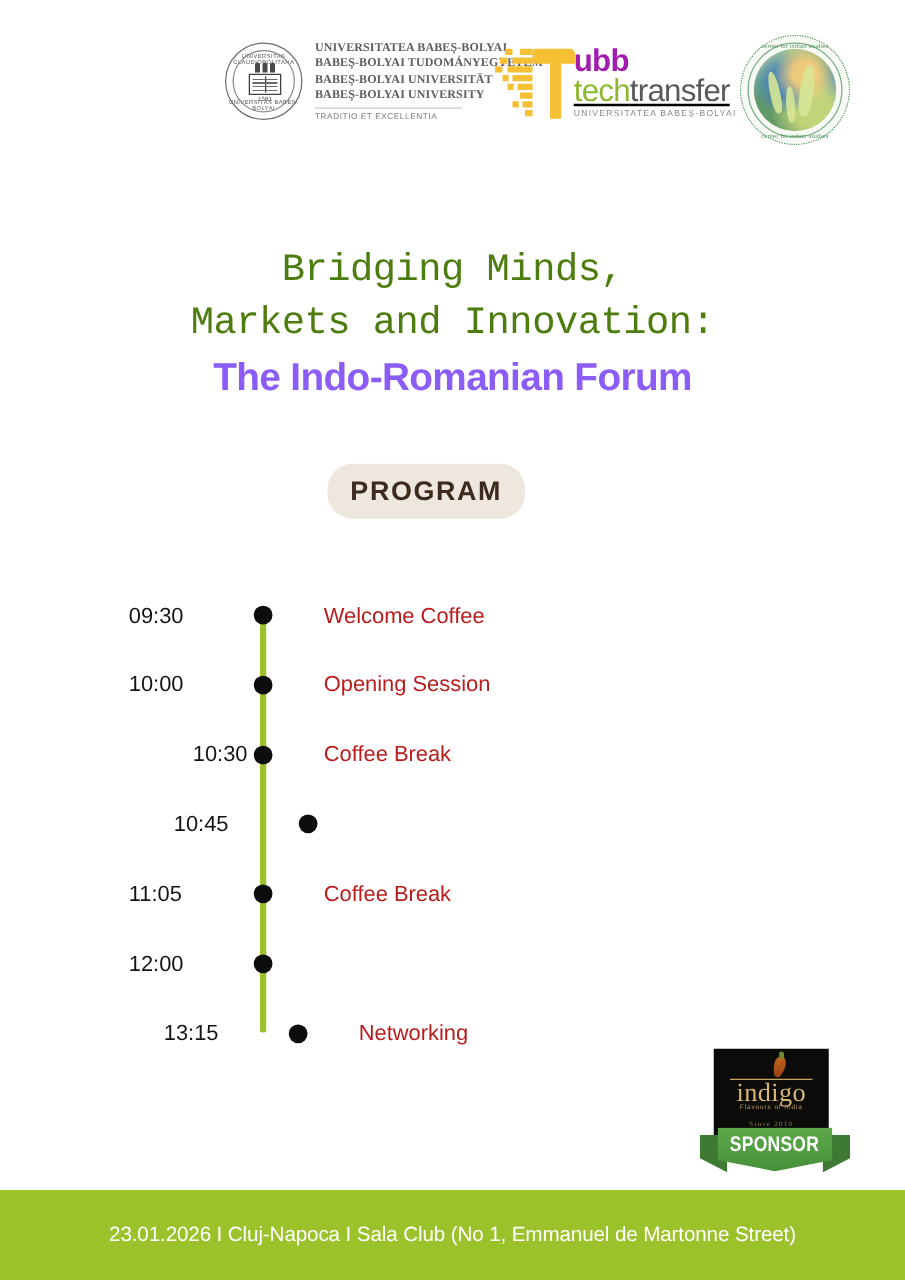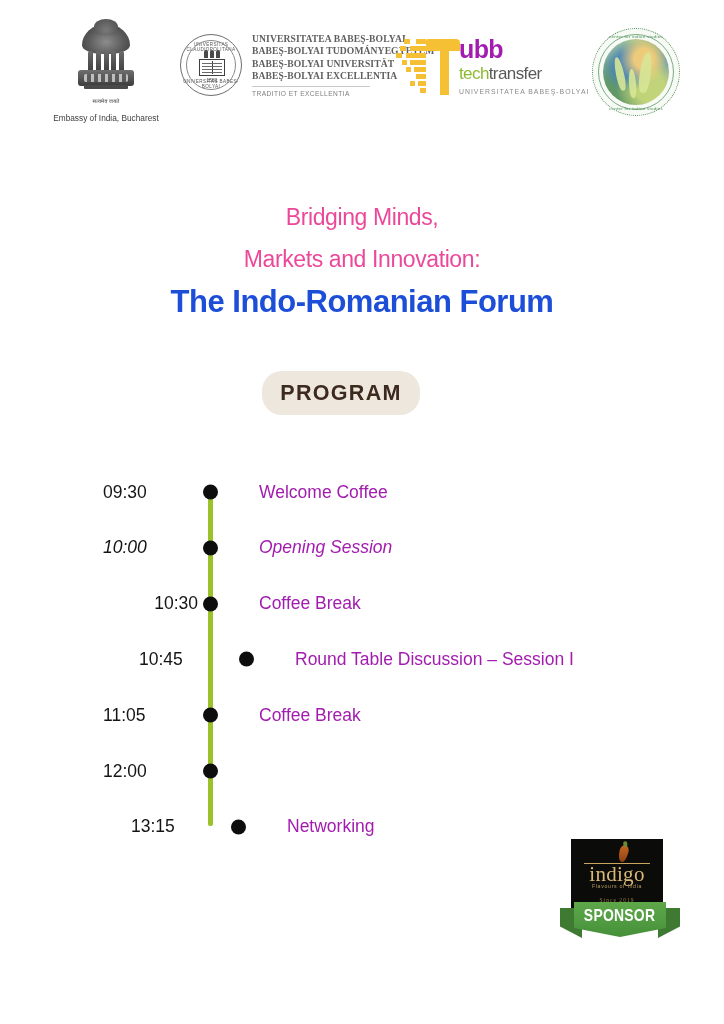--- a/index.html
+++ b/index.html
@@ -72,21 +72,21 @@
 
   
   .logo-tt { position: absolute; left: 396px; top: 33px; display:flex; align-items:flex-start; }
   .tt-mark { position:relative; width:66px; height:62px; }
   .tt-dots { position:absolute; left:0; top:6px; width:44px; height:50px; }
   .tt-dots i { position:absolute; background:#F5C033; height:4.6px; border-radius:.5px; }
   .tt-tbar { position:absolute; left:30px; top:6px; width:34px; height:12px; background:#F5C033; border-radius:2px 4px 0 0; }
   .tt-tstem { position:absolute; left:44px; top:16px; width:9px; height:46px; background:#F5C033; }
   .tt-words { margin-left:-3px; padding-top:5px; }
   .tt-ubb { font-size:25px; font-weight:700; color:#a21caf; line-height:23px; letter-spacing:-0.6px; }
-  .tt-tech { font-size:17px; font-weight:400; line-height:25px; letter-spacing:-0.6px; }
+  .tt-tech { font-size:25px; font-weight:400; line-height:25px; letter-spacing:-0.6px;text-decoration:underline; }
   .tt-tech .g { color:#8DB92E; }
   .tt-tech .d { color:#58595B; }
   .tt-sub { font-size:6.9px; color:#8a8a8a; letter-spacing:1.0px; margin-top:2px; }
 
   
   .logo-seal { position:absolute; left:592px; top:28px; width:88px; height:88px; }
   .seal-ring {
     position:absolute; inset:0; border-radius:50%;
     border: 1.4px dotted #4f8f5a; background:#f7faf5;
   }
@@ -109,24 +109,24 @@
   .seal-l3 { left:40%; top:46%; width:11%; height:44%; transform:rotate(-4deg); }
   .seal-txt-top, .seal-txt-bot {
     position:absolute; left:0; right:0; text-align:center; font-size:4.4px; color:#4f8f5a; letter-spacing:.3px;
   }
   .seal-txt-top { top:6px; }
   .seal-txt-bot { bottom:5px; }
 
   
   .title-wrap { position:absolute; top:196px; left:0; width:724px; text-align:center; }
   .title-l1, .title-l2 {
-    font-size: 23px; font-weight: 400; color:#ec4899; line-height:42px; letter-spacing:-0.4px;
+    font-size: 31px; font-weight: 400; color:#4d7c0f; line-height:42px; letter-spacing:-0.4px;font-family:Liberation Mono, monospace;
   }
   .title-l3 {
-    font-size: 31px; font-weight: 700; color:#1d4ed8; line-height:44px; letter-spacing:-0.5px;
+    font-size: 31px; font-weight: 700; color:#8b5cf6; line-height:44px; letter-spacing:-0.5px;
   }
 
   
   .program-badge {
     position:absolute; left:262px; top:371px; width:158px; height:44px;
     background:#EDE7DD; border-radius:20px;
     display:flex; align-items:center; justify-content:center;
   }
   .program-badge span { font-size:21.5px; font-weight:700; color:#3D2A1E; letter-spacing:1.3px; }
 
@@ -137,21 +137,21 @@
     background:#9CC22B; border-radius:2px;
   }
   .tl-row { position:absolute; left:0; width:724px; height:28px; display:flex; align-items:center; }
   .tl-time {
     position:absolute; left:103px; width:95px; font-size:17.5px; color:#141414; letter-spacing:0px;
   }
   .tl-dot {
     position:absolute; left:203px; top:50%; transform:translateY(-50%);
     width:15px; height:15px; border-radius:50%; background:#0d0d0d;
   }
-  .tl-label { position:absolute; left:259px; font-size:17.5px; color:#a21caf; white-space:nowrap; }
+  .tl-label { position:absolute; left:259px; font-size:17.5px; color:#b91c1c; white-space:nowrap; }
 
   
   .sponsor { position:absolute; left:560px; top:839px; width:120px; height:103px; }
   .sponsor-card {
     position:absolute; left:11px; top:0; width:92px; height:72px;
     background:#0B0B09;
   }
   .sp-chili {
     position:absolute; left:52%; top:6px; width:9px; height:17px;
     background: linear-gradient(160deg,#C96A23,#8E3D12);
@@ -199,56 +199,40 @@
   }
   .footer span { font-size:16.5px; color:#ffffff; letter-spacing:-0.1px; }
 </style>
 </head>
 <body>
 
 <div class="poster">
 
   <div class="logo-strip">
 
-    <div class="logo-emblem">
-      <div class="emblem-art">
-        <div class="emblem-cap"></div>
-        <div class="emblem-legs">
-            <i></i>
-            <i></i>
-            <i></i>
-            <i></i>
-            <i></i>
-          </div>
-        <div class="emblem-base"></div>
-        <div class="emblem-plinth"></div>
-      </div>
-      <div class="emblem-motto">सत्यमेव जयते</div>
-      <div class="emblem-caption">Embassy of India, Bucharest</div>
-    </div>
 
     <div class="logo-ubb">
       <div class="ubb-seal">
         <div class="ubb-arc-top">UNIVERSITAS CLAUDIOPOLITANA</div>
         <div class="ubb-seal-inner">
           <div class="ubb-crown">
               <i></i>
               <i></i>
               <i></i>
             </div>
           <div class="ubb-book"></div>
           <div class="ubb-year">1581</div>
         </div>
         <div class="ubb-arc-bot">UNIVERSITAS BABES-BOLYAI</div>
       </div>
       <div class="ubb-words">
         <div class="ubb-line">UNIVERSITATEA BABEŞ-BOLYAI</div>
         <div class="ubb-line">BABEŞ-BOLYAI TUDOMÁNYEGYETEM</div>
         <div class="ubb-line">BABEŞ-BOLYAI UNIVERSITÄT</div>
-        <div class="ubb-line">BABEŞ-BOLYAI EXCELLENTIA</div>
+        <div class="ubb-line">BABEŞ-BOLYAI UNIVERSITY</div>
         <div class="ubb-rule"></div>
         <div class="ubb-tag">TRADITIO ET EXCELLENTIA</div>
       </div>
     </div>
 
     <div class="logo-tt">
       <div class="tt-mark">
         <div class="tt-dots">
           <i style="left:20px;top:0;width:10px"></i>
           <i style="left:8px;top:0;width:6px"></i>
@@ -298,34 +282,33 @@
   </div>
 
   <div class="timeline">
     <div class="tl-line"></div>
     <div id="tl-rows">
         <div class="tl-row" style="top: 8px;">
           <div class="tl-time">09:30</div>
           <div class="tl-dot"></div>
           <div class="tl-label">Welcome Coffee</div>
         </div>
-        <div class="tl-row" style="top: 63.8px; font-style: italic;">
+        <div class="tl-row" style="top: 63.8px;">
           <div class="tl-time">10:00</div>
           <div class="tl-dot"></div>
           <div class="tl-label">Opening Session</div>
         </div>
         <div class="tl-row" style="top: 119.6px; text-align: right;">
           <div class="tl-time">10:30</div>
           <div class="tl-dot"></div>
           <div class="tl-label">Coffee Break</div>
         </div>
         <div class="tl-row" style="top: 175.4px; margin-left: 36px;">
           <div class="tl-time">10:45</div>
           <div class="tl-dot"></div>
-          <div class="tl-label">Round Table Discussion – Session I</div>
         </div>
         <div class="tl-row" style="top: 231.2px;">
           <div class="tl-time">11:05</div>
           <div class="tl-dot"></div>
           <div class="tl-label">Coffee Break</div>
         </div>
         <div class="tl-row" style="top: 287px;">
           <div class="tl-time">12:00</div>
           <div class="tl-dot"></div>
         </div>
@@ -347,14 +330,17 @@
     </div>
     <div class="ribbon">
       <div class="ribbon-tail-l"></div>
       <div class="ribbon-tail-r"></div>
       <div class="ribbon-main">
         <span>SPONSOR</span>
       </div>
     </div>
   </div>
 
+  <div class="footer">
+    <span>23.01.2026 I Cluj-Napoca I Sala Club (No 1, Emmanuel de Martonne Street)</span>
+  </div>
 
 </div>
 
 </body></html>

